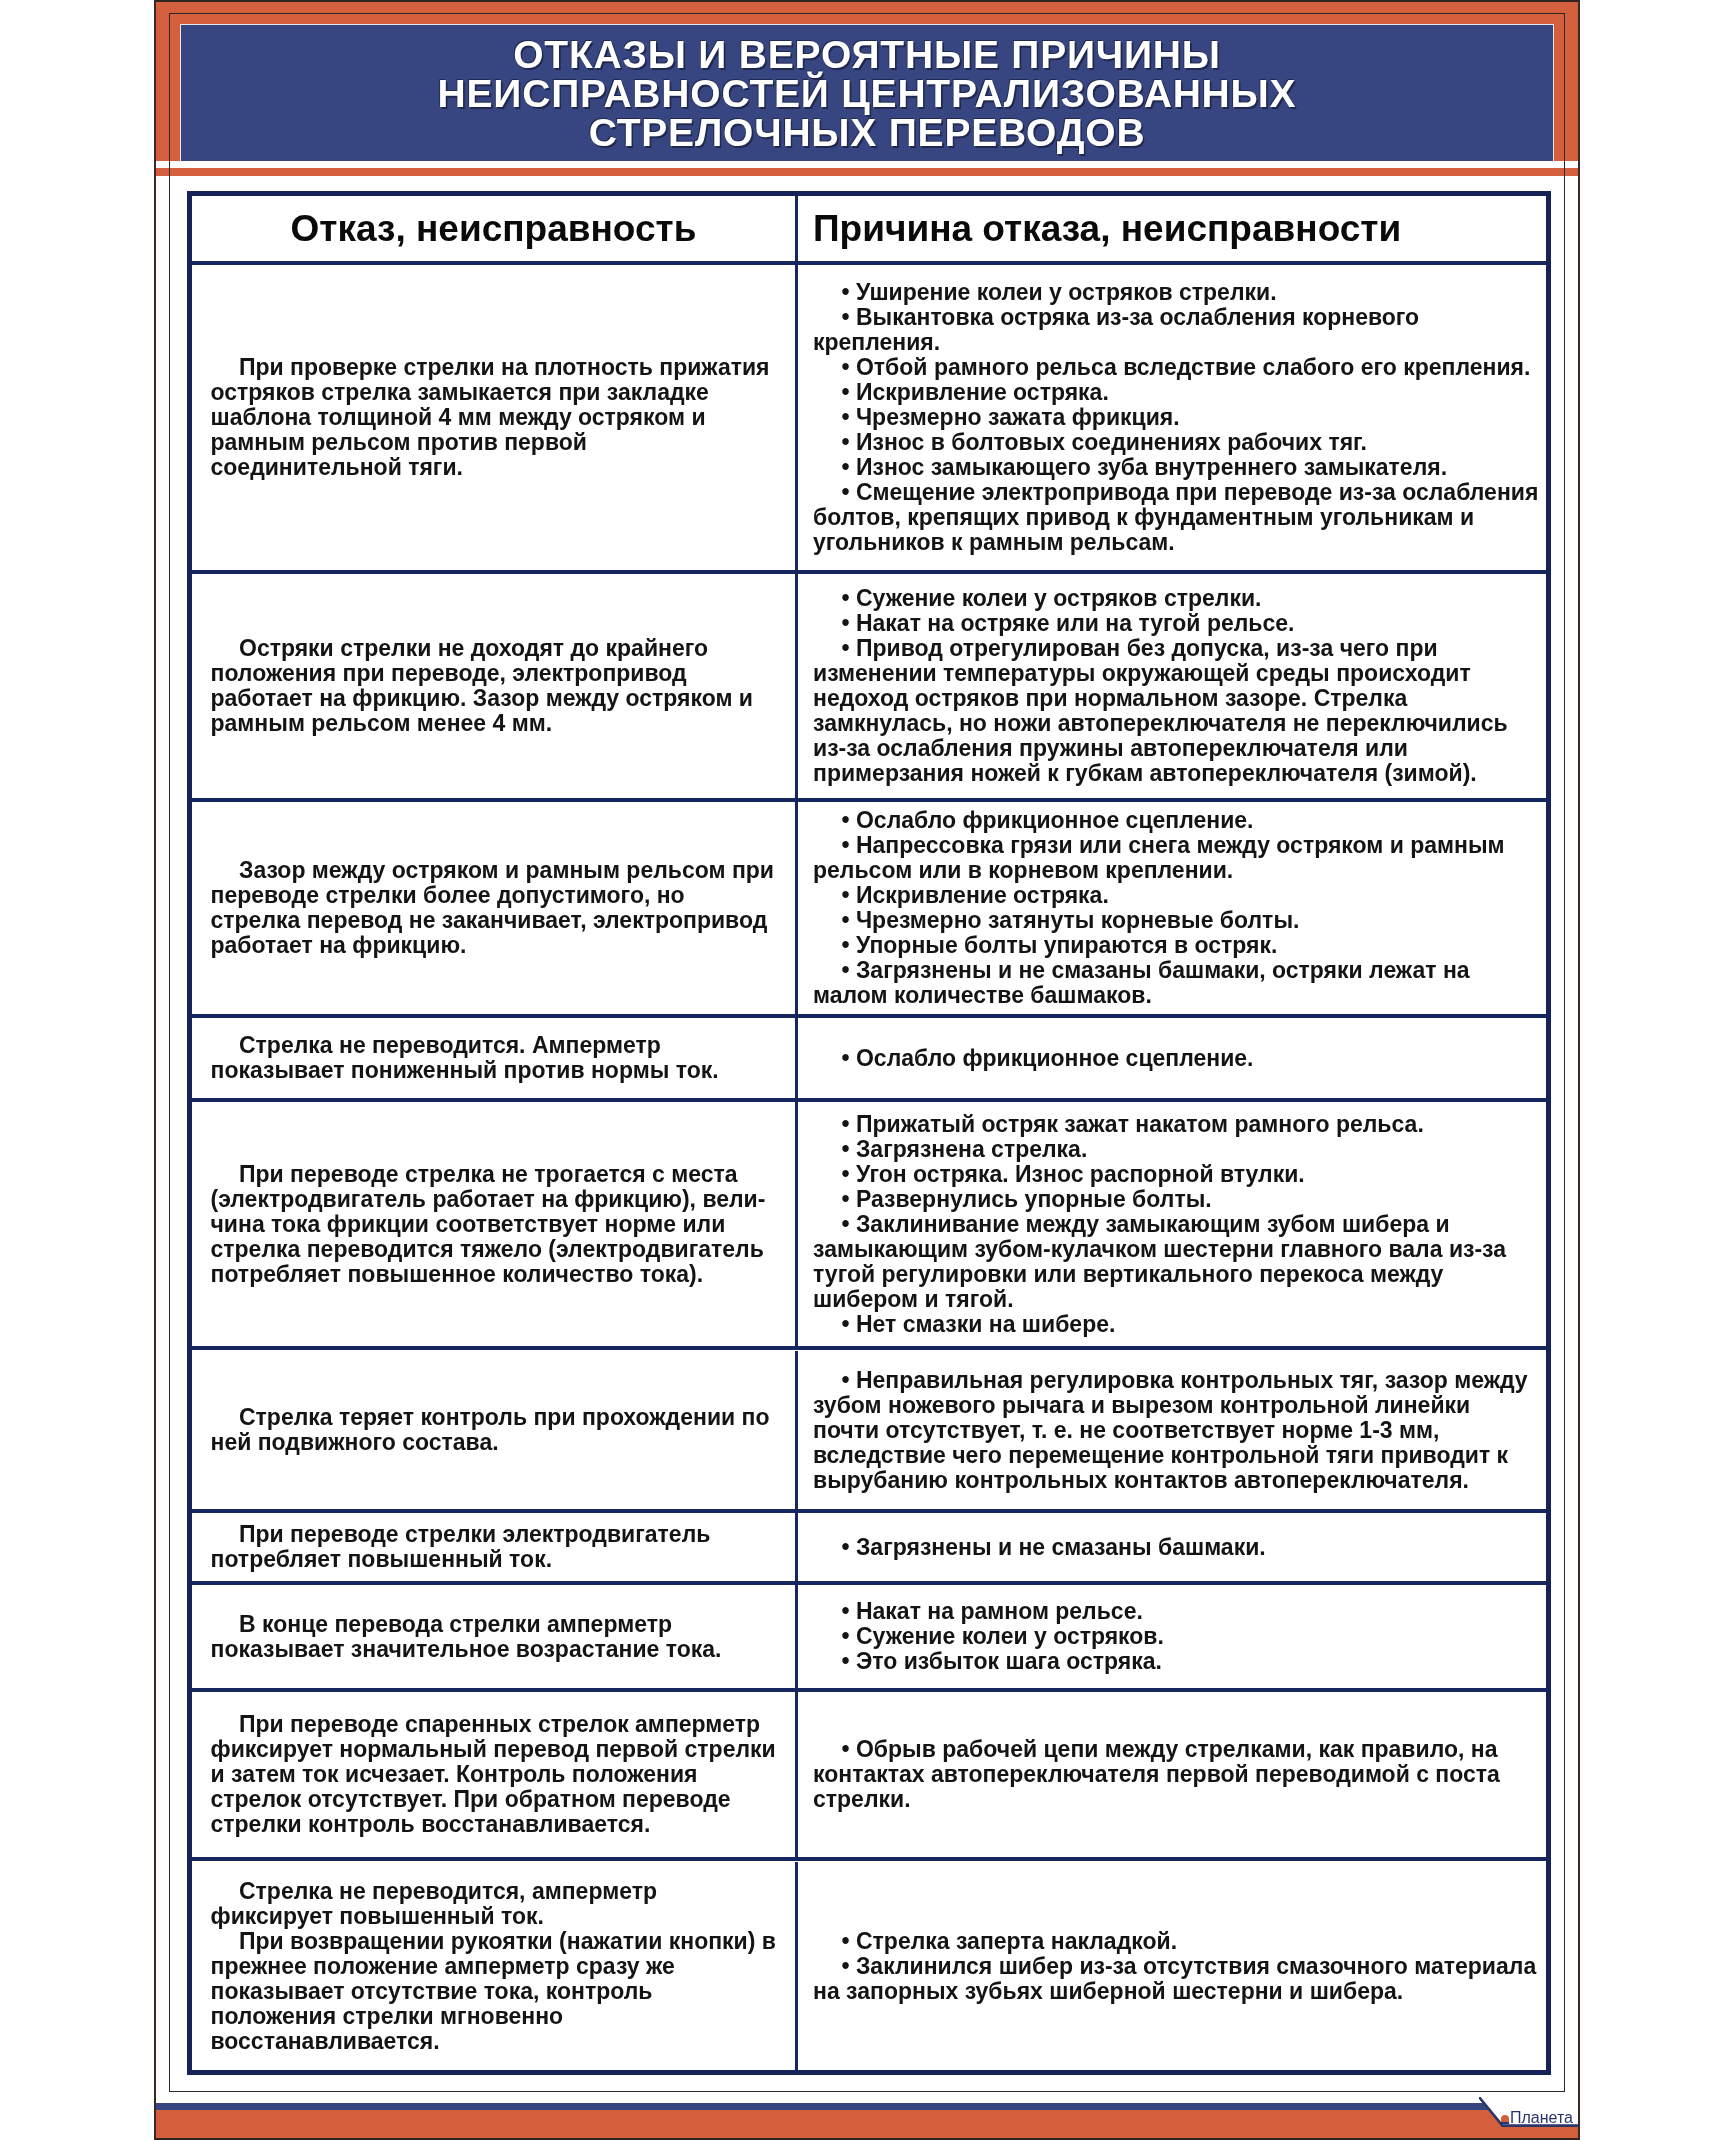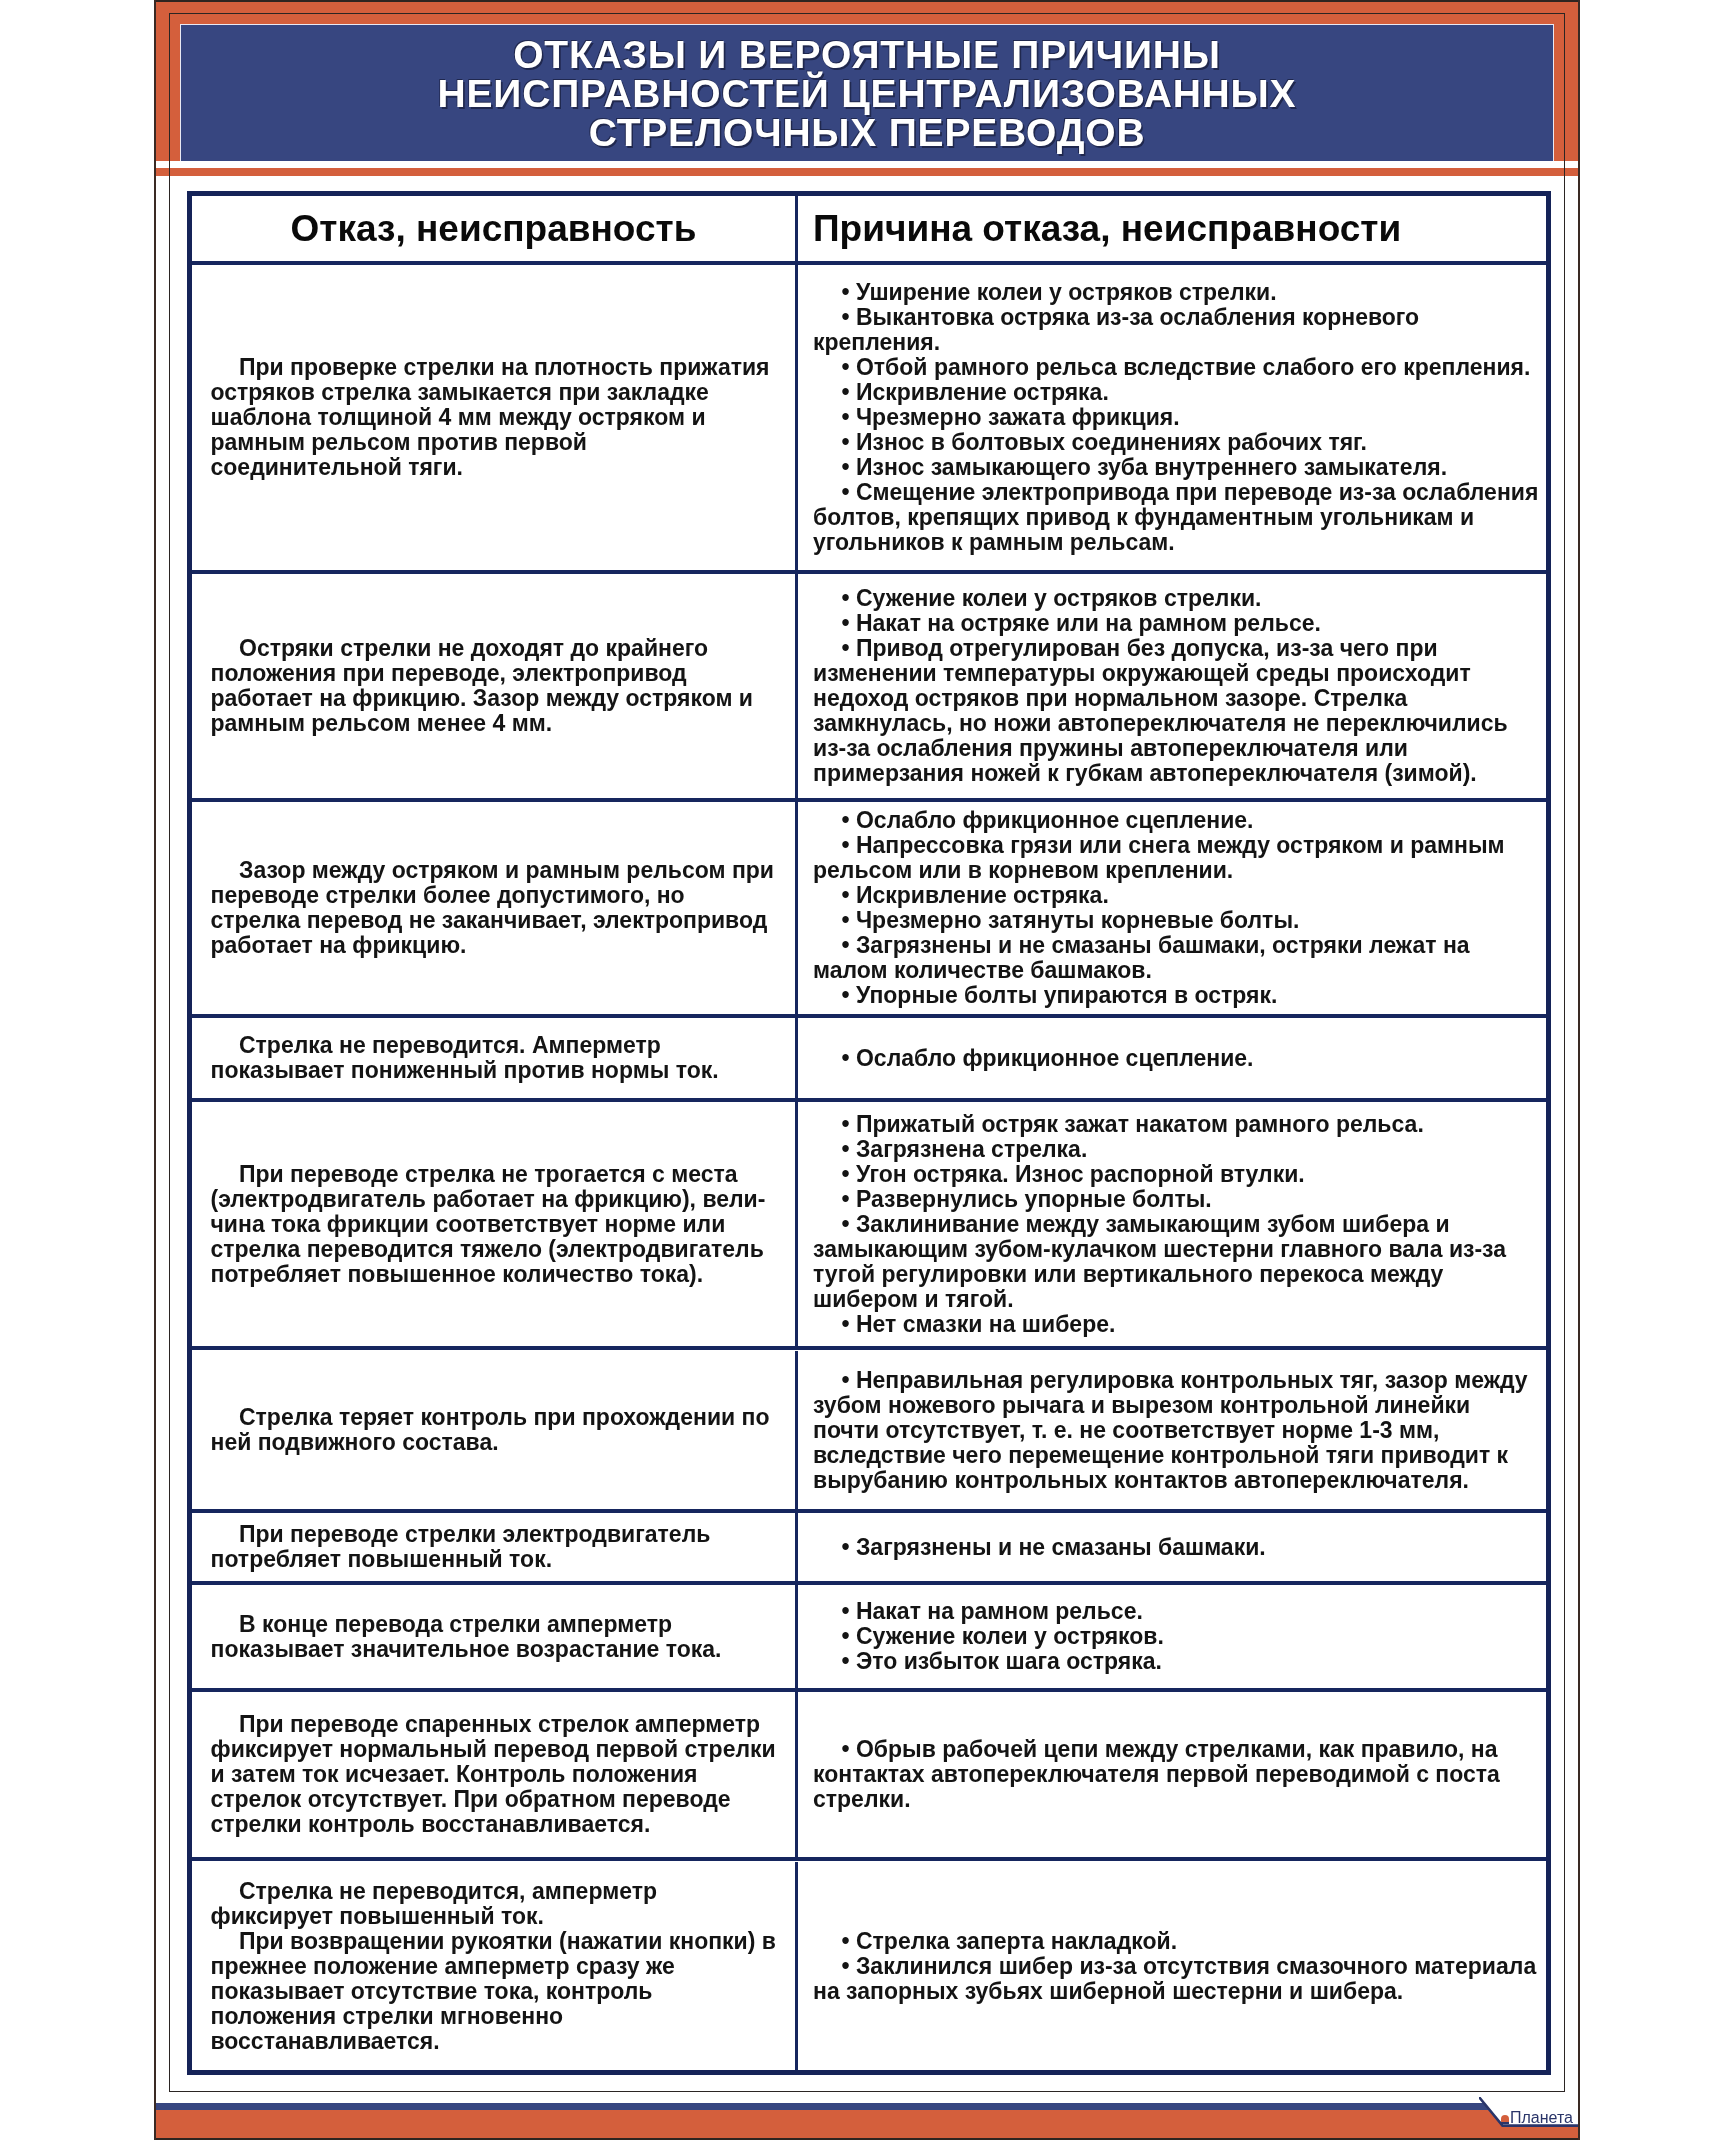--- a/index.html
+++ b/index.html
@@ -74,39 +74,39 @@
         </div>
         <div class="row" style="top: 378px; height: 228px;">
           <div class="cell cell-left">
             <div class="body-text">
               <p class="para">Остряки стрелки не доходят до крайнего положения при переводе, электропривод работает на фрикцию. Зазор между остряком и рамным рельсом менее 4 мм.</p>
             </div>
           </div>
           <div class="cell cell-right">
             <div class="body-text">
               <p class="bullet">Сужение колеи у остряков стрелки.</p>
-              <p class="bullet">Накат на остряке или на рамном рельсе.</p>
+              <p class="bullet">Накат на остряке или на тугой рельсе.</p>
               <p class="bullet">Привод отрегулирован без допуска, из-за чего при изменении температуры окружающей среды происходит недоход остряков при нормальном зазоре. Стрелка замкнулась, но ножи автопереключателя не переключились из-за ослабления пружины автопереключателя или примерзания ножей к губкам автопереключателя (зимой).</p>
             </div>
           </div>
         </div>
         <div class="row" style="top: 606px; height: 216px;">
           <div class="cell cell-left">
             <div class="body-text">
               <p class="para">Зазор между остряком и рамным рельсом при переводе стрелки более допустимого, но стрелка перевод не заканчивает, электропривод работает на фрикцию.</p>
             </div>
           </div>
           <div class="cell cell-right">
             <div class="body-text">
               <p class="bullet">Ослабло фрикционное сцепление.</p>
               <p class="bullet">Напрессовка грязи или снега между остряком и рамным рельсом или в корневом креплении.</p>
               <p class="bullet">Искривление остряка.</p>
               <p class="bullet">Чрезмерно затянуты корневые болты.</p>
+              <p class="bullet">Упорные болты упираются в остряк.</p>
               <p class="bullet">Загрязнены и не смазаны башмаки, остряки лежат на малом количестве башмаков.</p>
-              <p class="bullet">Упорные болты упираются в остряк.</p>
             </div>
           </div>
         </div>
         <div class="row" style="top: 822px; height: 84px;">
           <div class="cell cell-left">
             <div class="body-text">
               <p class="para">Стрелка не переводится. Амперметр показывает пониженный против нормы ток.</p>
             </div>
           </div>
           <div class="cell cell-right">

